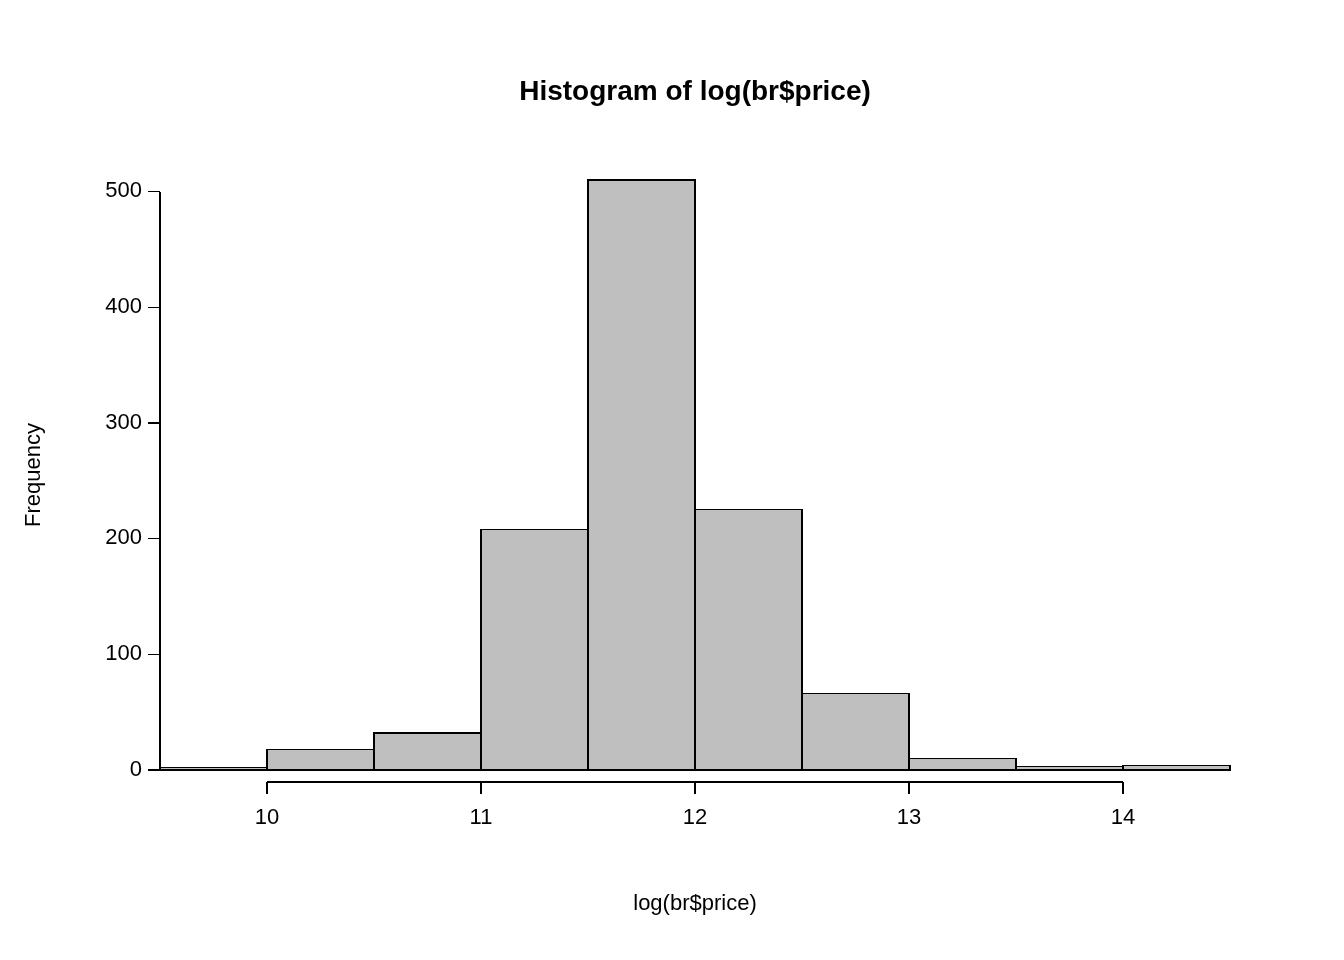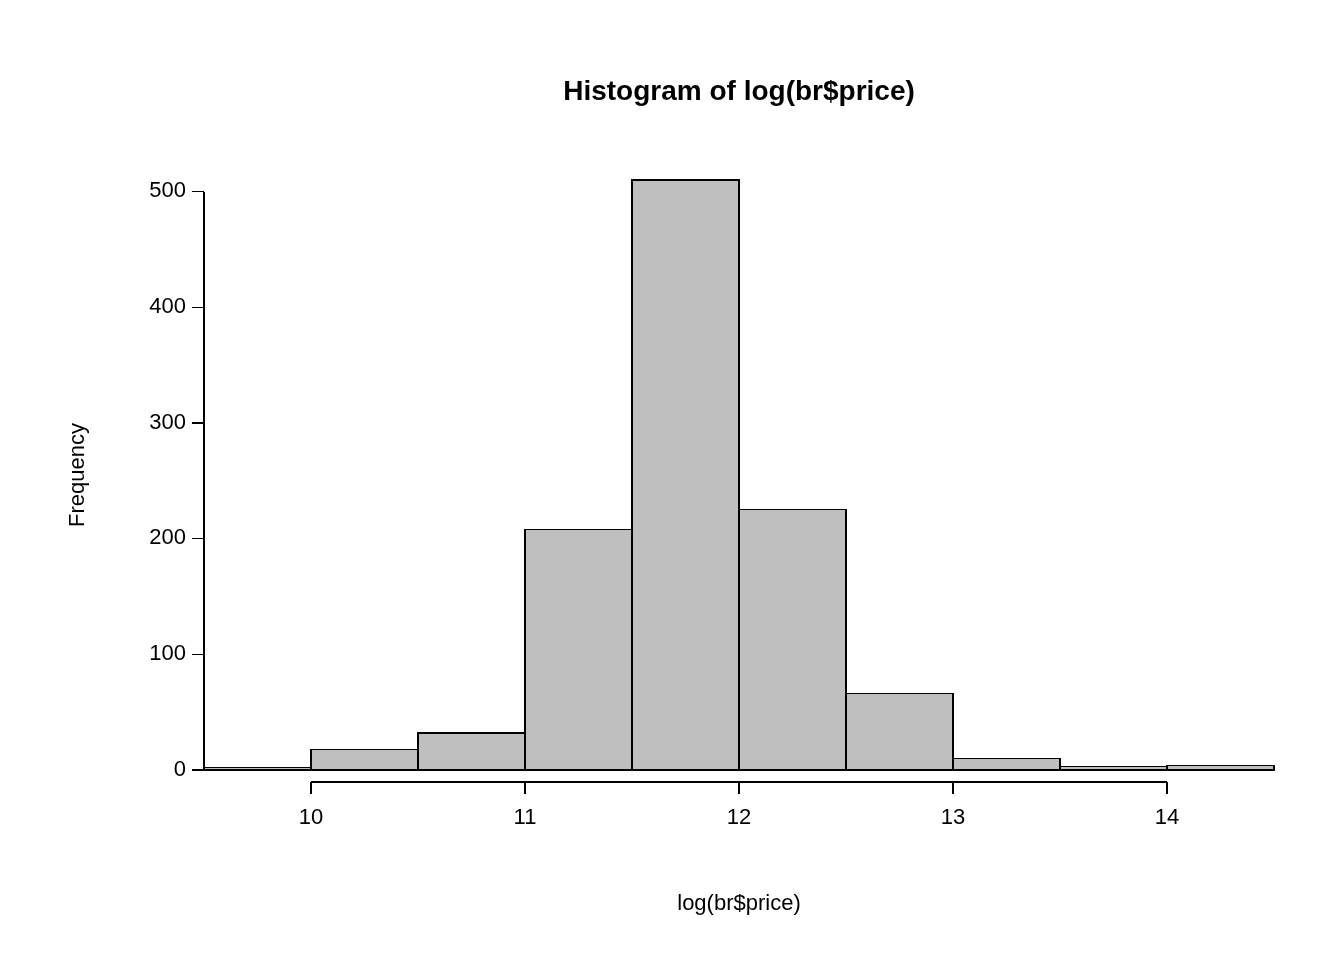--- a/index.html
+++ b/index.html
@@ -7,21 +7,20 @@
     padding: 0;
     background: #ffffff;
     width: 1344px;
     height: 960px;
     font-family: Arial, Helvetica, sans-serif;
   }
   .stage {
     position: relative;
     width: 1112px;
     height: 960px;
-    padding-left: 44px;
   }
   svg { display: block; }
   .title {
     font-weight: bold;
     font-size: 28px;
     text-anchor: middle;
   }
   .axis-label {
     font-size: 22px;
     text-anchor: middle;

